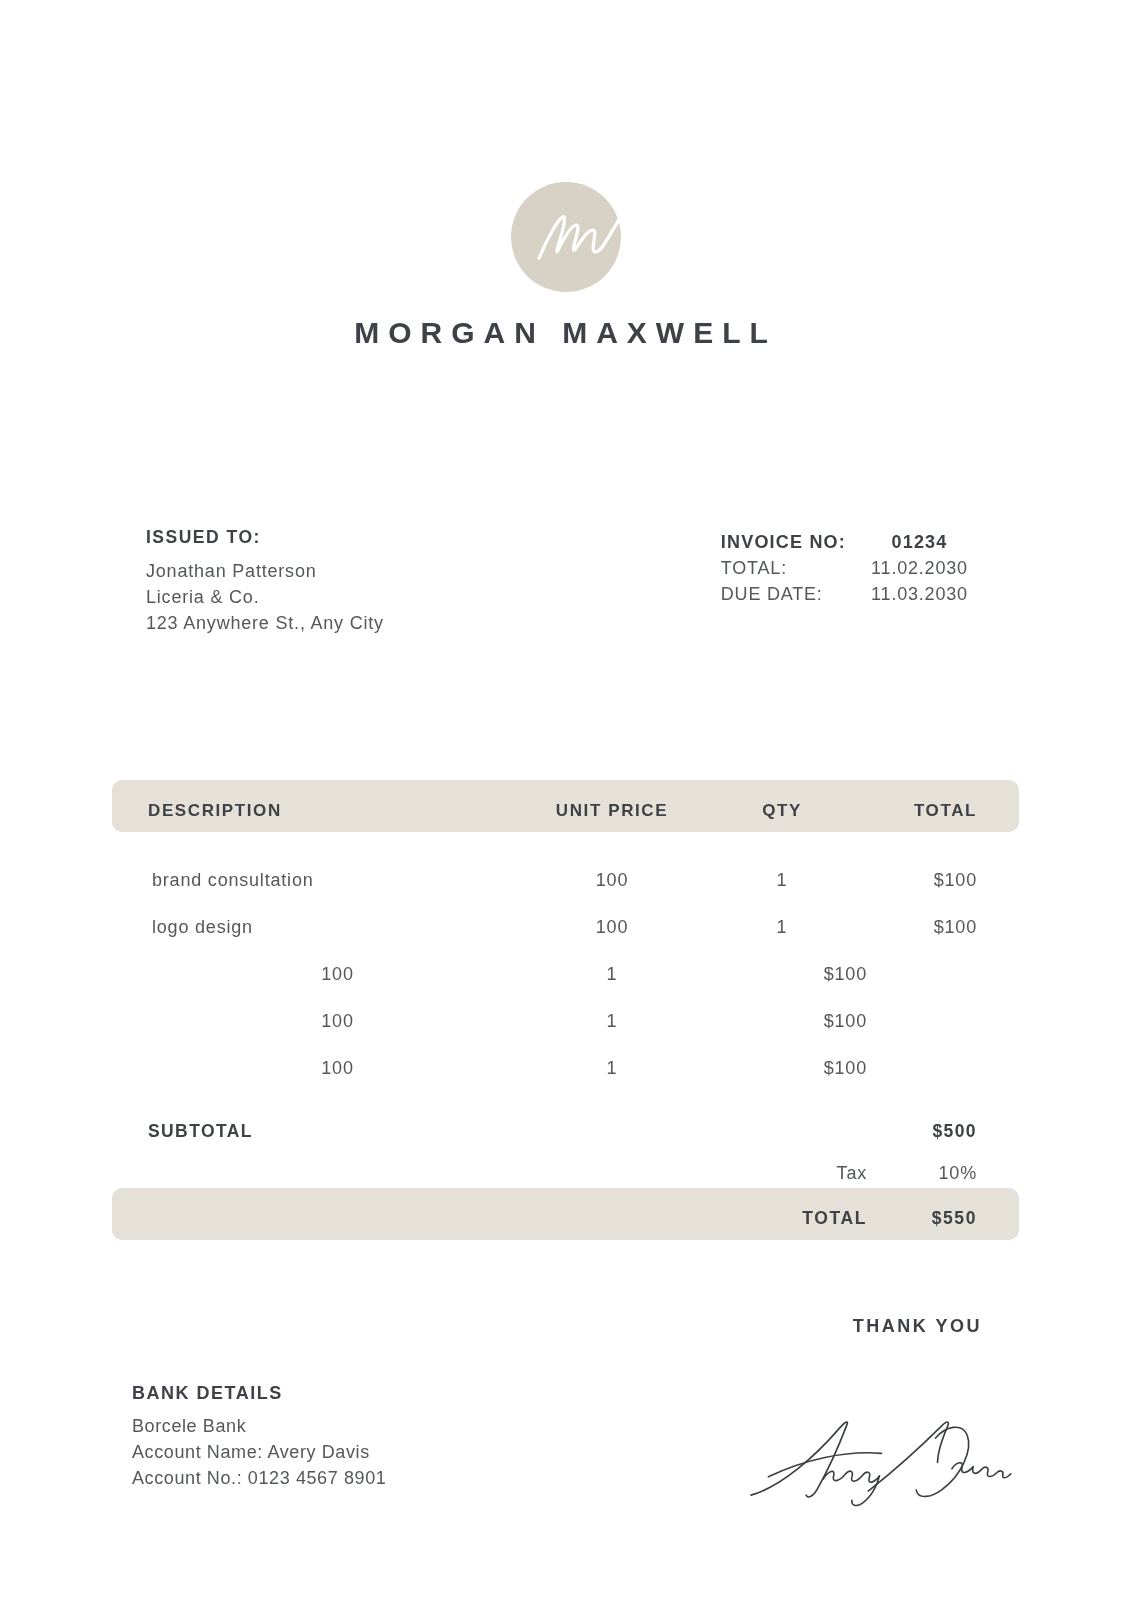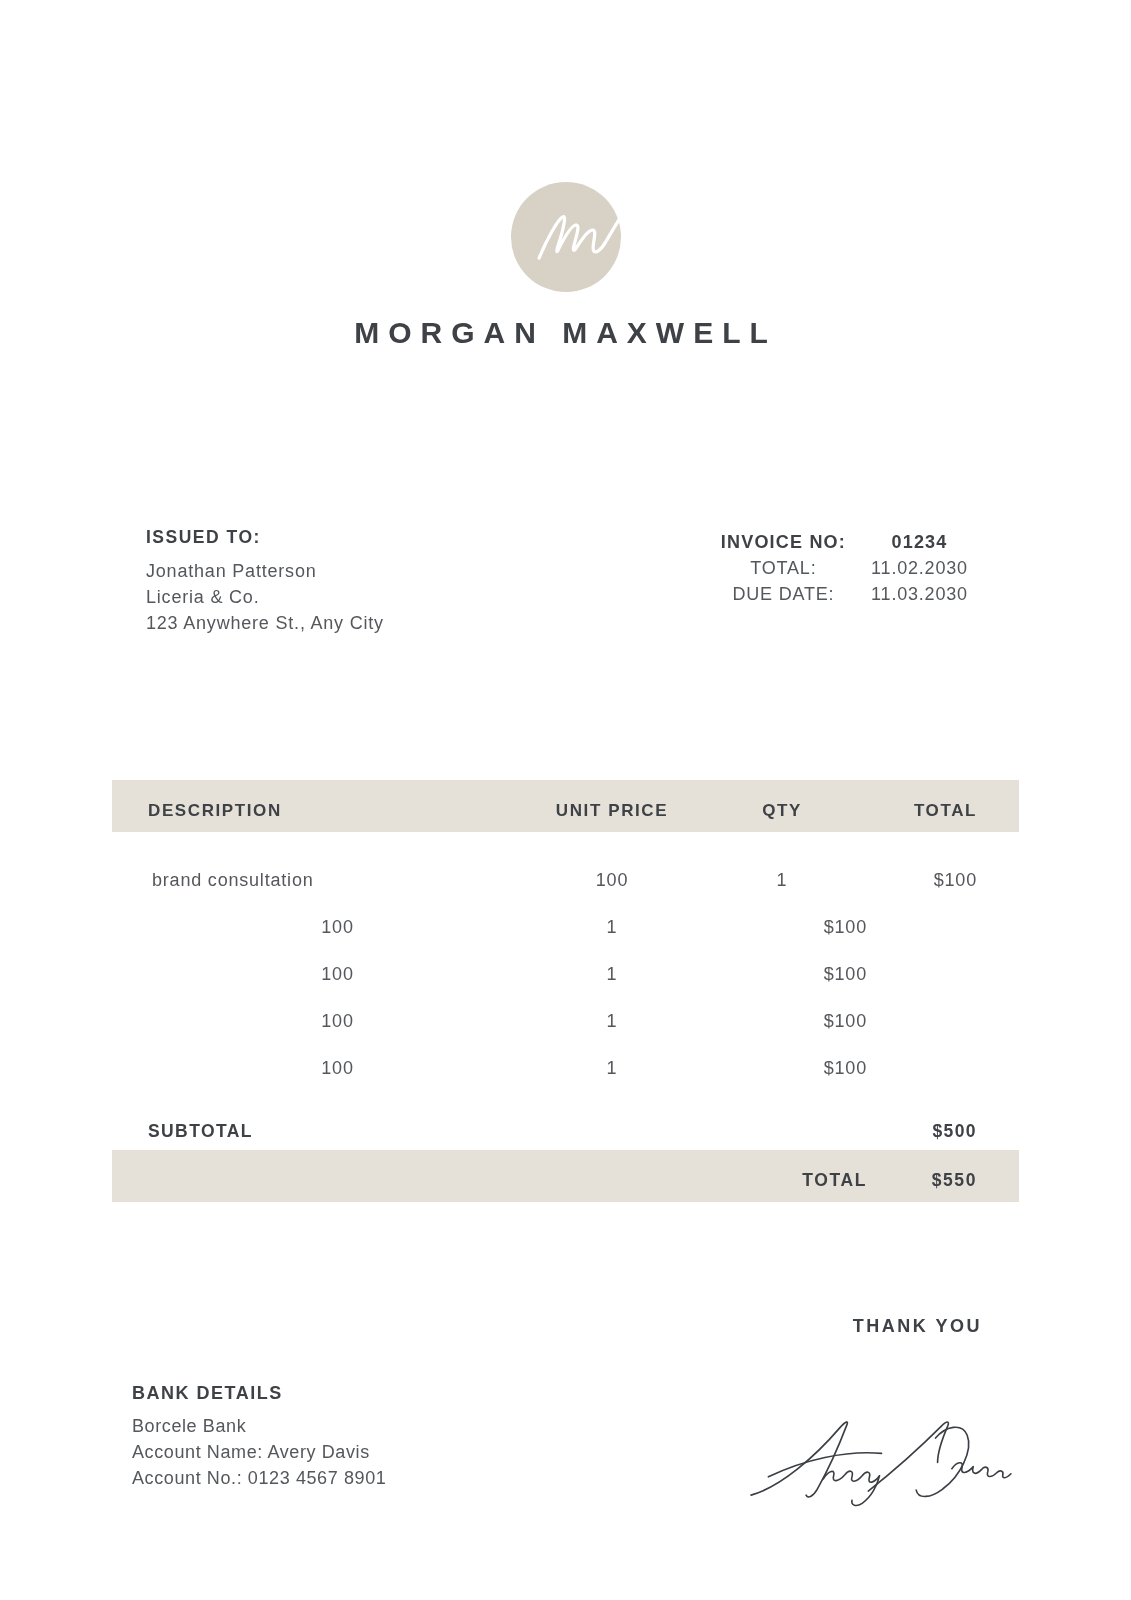--- a/index.html
+++ b/index.html
@@ -44,33 +44,34 @@
     line-height:20px;
   }
   .issued-to .section-heading { margin-bottom:11px; }
   .issued-line { font-size:18px; line-height:26px; letter-spacing:0.8px; color:var(--text-body,#54575b); }
 
   .invoice-meta { position:absolute; right:154px; top:529px; }
   .meta-grid {
     display:grid; grid-template-columns:auto 115px; column-gap:16px;
     font-size:18px; line-height:26px; letter-spacing:0.8px;
   }
-  .meta-label { text-align:center; color:var(--text-body,#54575b); }
+  .meta-label { text-align:left; color:var(--text-body,#54575b); }
   .meta-value { text-align:center; color:var(--text-body,#54575b); }
   .meta-bold .meta-label, .meta-bold .meta-value {
     font-weight:700; letter-spacing:1.2px; color:var(--text-dark,#3e4145);
   }
 
   
   .items { position:absolute; left:112px; top:780px; width:907px; }
   .tgrid {
     display:grid;
     grid-template-columns:1fr 170px 170px 110px;
     align-items:center;
     padding:9px 42px 0 36px;
+    border-radius:10px;
   }
   .c-unit, .c-qty { text-align:center; }
   .c-total { text-align:right; }
   .thead {
     height:52px;
     background:var(--beige-bar,#e5e0d8);
     font-size:17px; font-weight:700; letter-spacing:1.6px;
     color:var(--text-dark,#3e4145);
   }
   .trows { padding-top:20px; }
@@ -163,20 +164,21 @@
     </div>
 
     <div class="trows">
       <div class="tgrid trow">
         <div class="c-desc">brand consultation</div>
         <div class="c-unit">100</div>
         <div class="c-qty">1</div>
         <div class="c-total">$100</div>
       </div>
       <div class="tgrid trow">
+        <div class="c-desc">logo design</div>
         <div class="c-unit">100</div>
         <div class="c-qty">1</div>
         <div class="c-total">$100</div>
       </div>
       <div class="tgrid trow">
         <div class="c-unit">100</div>
         <div class="c-qty">1</div>
         <div class="c-total">$100</div>
       </div>
       <div class="tgrid trow">
@@ -191,20 +193,26 @@
       </div>
     </div>
 
     <div class="tgrid subtotal-row">
       <div class="c-desc">SUBTOTAL</div>
       <div class="c-unit"></div>
       <div class="c-qty"></div>
       <div class="c-total">$500</div>
     </div>
 
+    <div class="tgrid tax-row">
+      <div class="c-desc"></div>
+      <div class="c-unit"></div>
+      <div class="c-qty">Tax</div>
+      <div class="c-total">10%</div>
+    </div>
 
     <div class="tgrid total-row">
       <div class="c-desc"></div>
       <div class="c-unit"></div>
       <div class="c-qty">TOTAL</div>
       <div class="c-total">$550</div>
     </div>
 
   </div>
 

